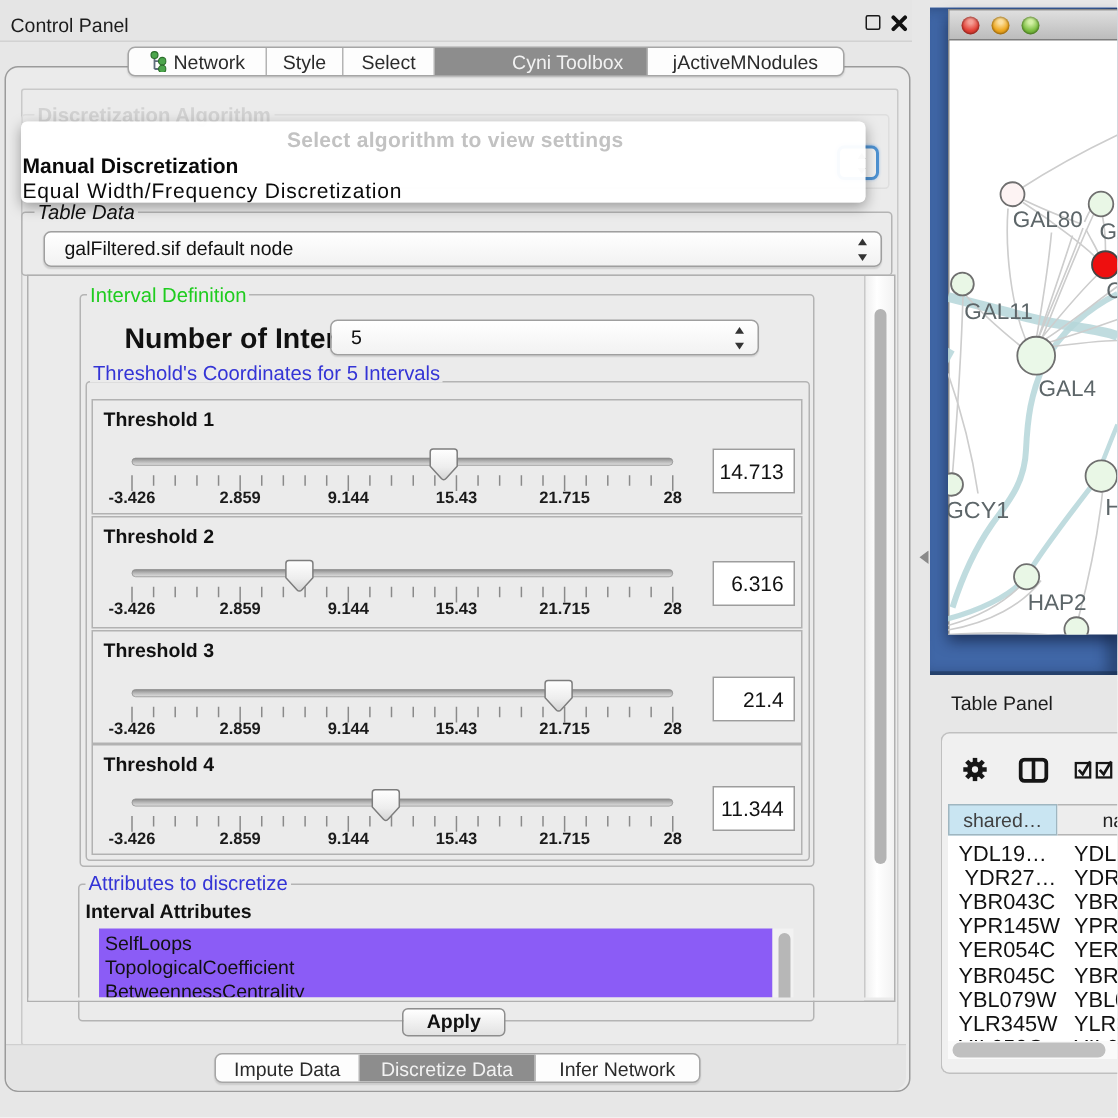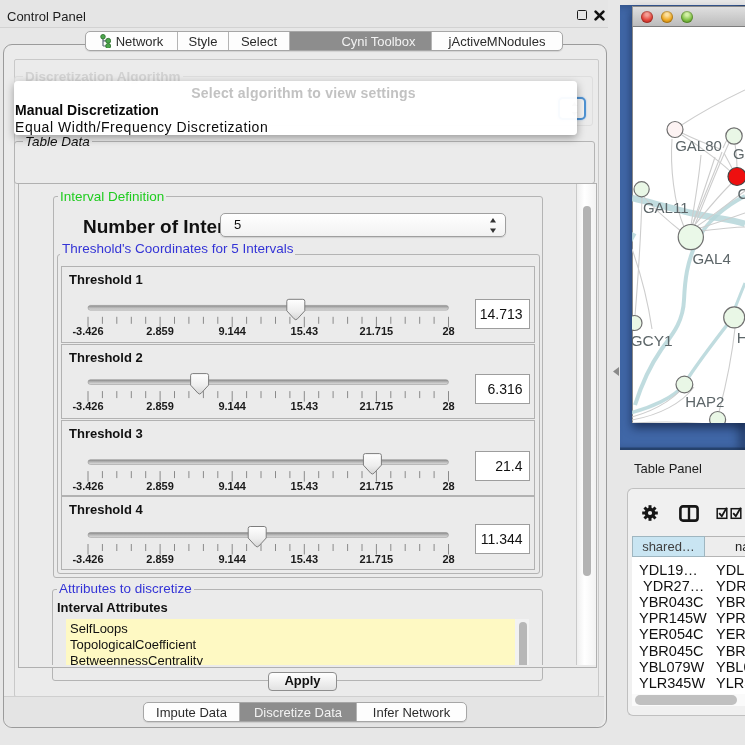--- a/index.html
+++ b/index.html
@@ -69,20 +69,29 @@
   <div class="abs" style="left:558px;top:96.5px;width:24px;height:19px;border:2.5px solid #4e92d2;border-radius:5px;background:#f3f3f3;box-shadow:0 0 2px #9cc1ea;"></div>
   <div class="arrows" style="left:571px;top:101px;">
       <svg width="7" height="16" viewBox="0 0 7 16">
         <path d="M3.5 1 L6.2 5 H0.8 Z" fill="#8d8d8d"></path>
         <path d="M3.5 15 L0.8 11 H6.2 Z" fill="#8d8d8d"></path>
       </svg>
     </div>
 
   <div class="gbox" style="left:14px;top:140.5px;width:579px;height:41px;"></div>
   <div class="glabel" style="left:23px;top:135px;color:#111;font-style:italic;">Table Data</div>
+  <div class="combo" style="left:29px;top:154px;width:557px;height:22px;">
+    <div class="ctext" style="top:3px;">galFiltered.sif default node</div>
+    <div class="arrows" style="right:7px;top:3px;">
+        <svg width="8" height="17" viewBox="0 0 8 17">
+          <path d="M4 1 L7 5.5 H1 Z" fill="#333"></path>
+          <path d="M4 16 L1 11.5 H7 Z" fill="#333"></path>
+        </svg>
+      </div>
+  </div>
 
   <div class="abs" style="left:18px;top:183px;width:577px;height:483px;border:1px solid #b0b0b0;background:#ebebeb;"></div>
 
   <div class="abs" style="left:576px;top:184px;width:19px;height:481px;background:linear-gradient(90deg,#efefef,#ffffff 40%,#f2f2f2);border-left:1px solid #c9c9c9;"></div>
   <div class="abs" style="left:583px;top:206px;width:8px;height:370px;background:#b3b3b3;border-radius:4.5px;"></div>
 
   <div class="gbox" style="left:53px;top:196px;width:488px;height:380px;"></div>
   <div class="glabel" style="left:58px;top:190px;color:#1fcc1f;">Interval Definition</div>
 
   <div class="abs" style="left:83px;top:216px;font-size:19px;font-weight:bold;color:#111;">Number of Intervals</div>
@@ -156,21 +165,21 @@
       <text x="314.4" y="65.5" font-size="11" font-weight="bold" fill="#1a1a1a" text-anchor="middle" font-family="Liberation Sans,sans-serif">21.715</text>
       <text x="386.5" y="65.5" font-size="11" font-weight="bold" fill="#1a1a1a" text-anchor="middle" font-family="Liberation Sans,sans-serif">28</text>
       <path d="M186.2,31.5 q0,-2 2,-2 h14 q2,0 2,2 v9.5 l-7.3,8 q-1.7,1.9 -3.4,0 l-7.3,-8 Z" fill="url(#thumbgrad)" stroke="#7d7d7d" stroke-width="1"></path>
     </svg>
     <div class="tfield" style="left:412.5px;top:27.5px;width:47px;height:28px;line-height:28px;padding-right:6px;">11.344</div>
   </div>
 
   <div class="gbox" style="left:52px;top:589px;width:489px;height:90px;"></div>
   <div class="glabel" style="left:57px;top:582px;color:#3434d6;">Attributes to discretize</div>
   <div class="abs" style="left:57px;top:600px;font-size:13px;font-weight:bold;color:#111;">Interval Attributes</div>
-  <div class="abs" style="left:66px;top:619px;width:449px;height:46px;background:#fef9c3;overflow:hidden;">
+  <div class="abs" style="left:66px;top:619px;width:449px;height:46px;background:#8b5cf6;overflow:hidden;">
     <div style="font-size:13px;color:#111;padding-left:4px;line-height:16.2px;padding-top:2px;">SelfLoops<br>TopologicalCoefficient<br>BetweennessCentrality</div>
   </div>
   <div class="abs" style="left:515px;top:619px;width:14px;height:46px;background:#f2f2f2;"></div>
   <div class="abs" style="left:518.5px;top:621.5px;width:8px;height:44px;background:#b7b7b7;border-radius:4px 4px 0 0;"></div>
 
   <div class="abs" style="left:19px;top:665px;width:557px;height:2px;background:#ebebeb;"></div>
 
   <div class="abs" style="left:268px;top:672px;width:67px;height:17px;background:linear-gradient(#ffffff,#e2e2e2);border:1px solid #8e8e8e;border-radius:4px;text-align:center;font-size:13px;font-weight:bold;color:#111;line-height:16px;">Apply</div>
 
   <div class="abs" style="left:4px;top:696px;width:600px;height:30px;background:#e4e4e4;border-top:1px solid #cfcfcf;border-radius:0 0 9px 9px;"></div>

